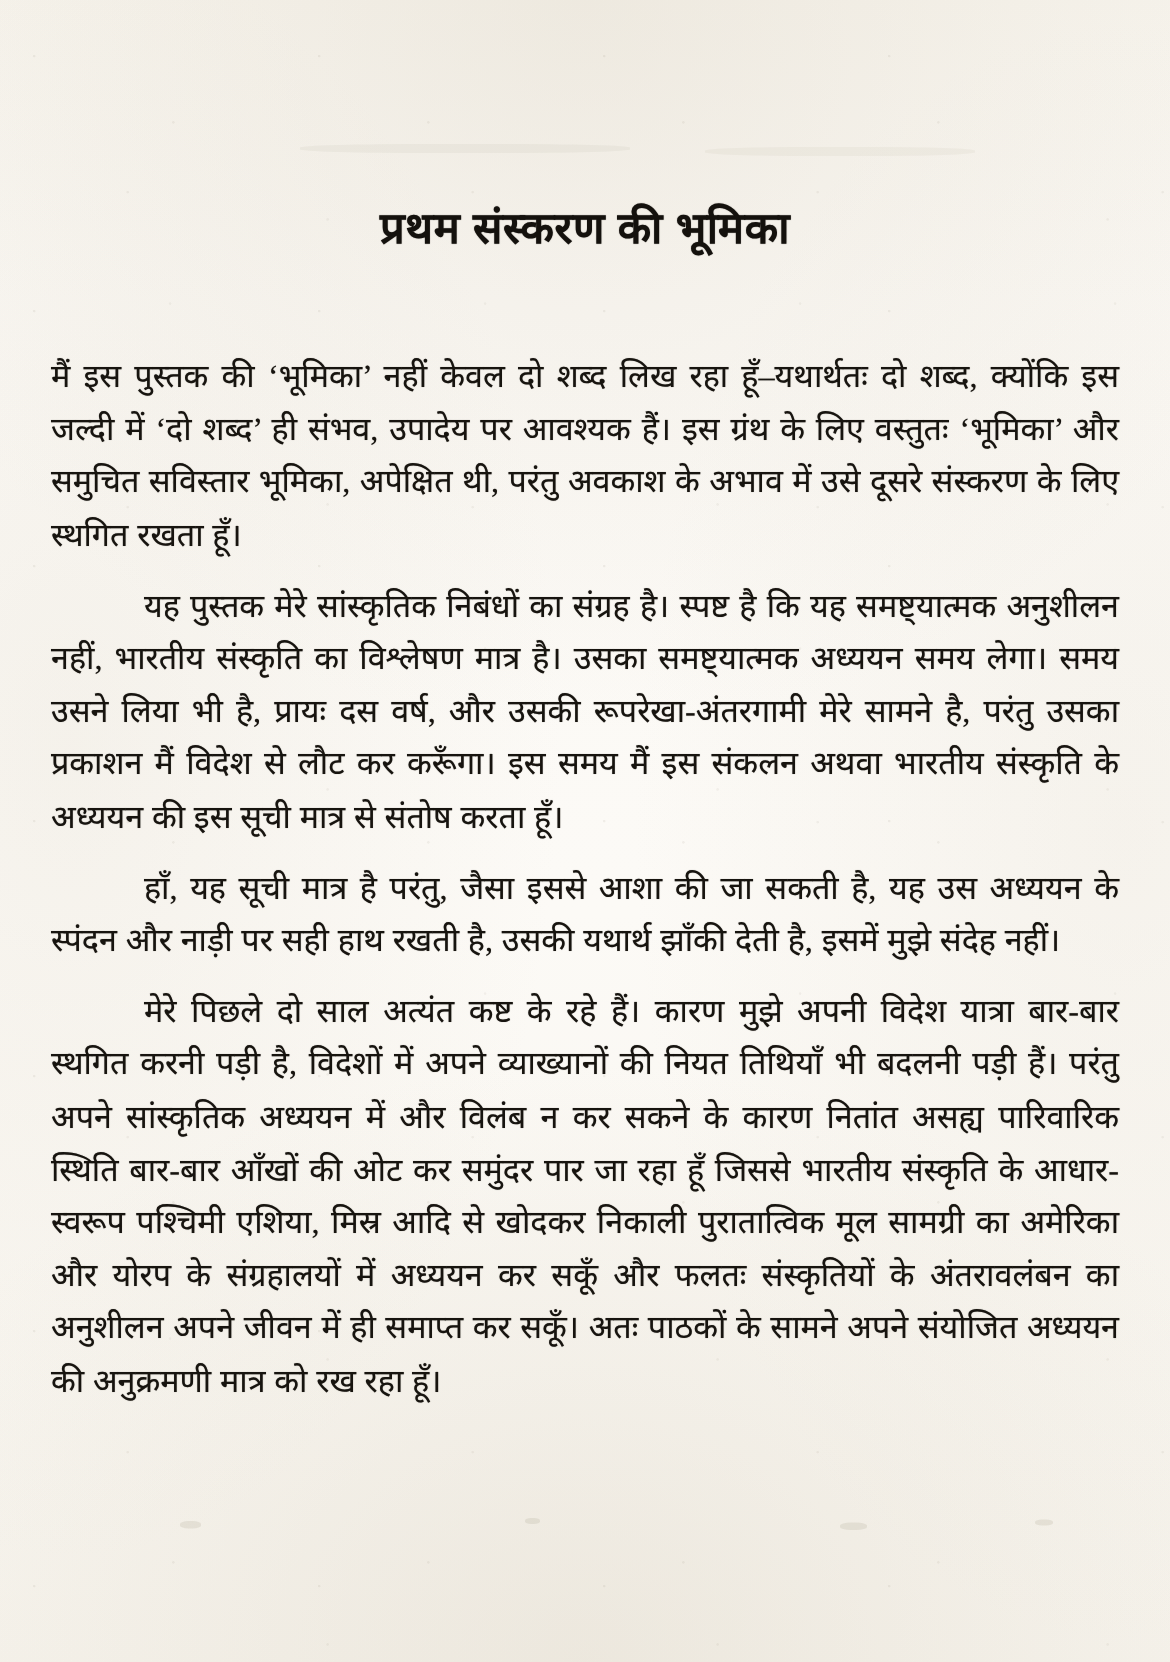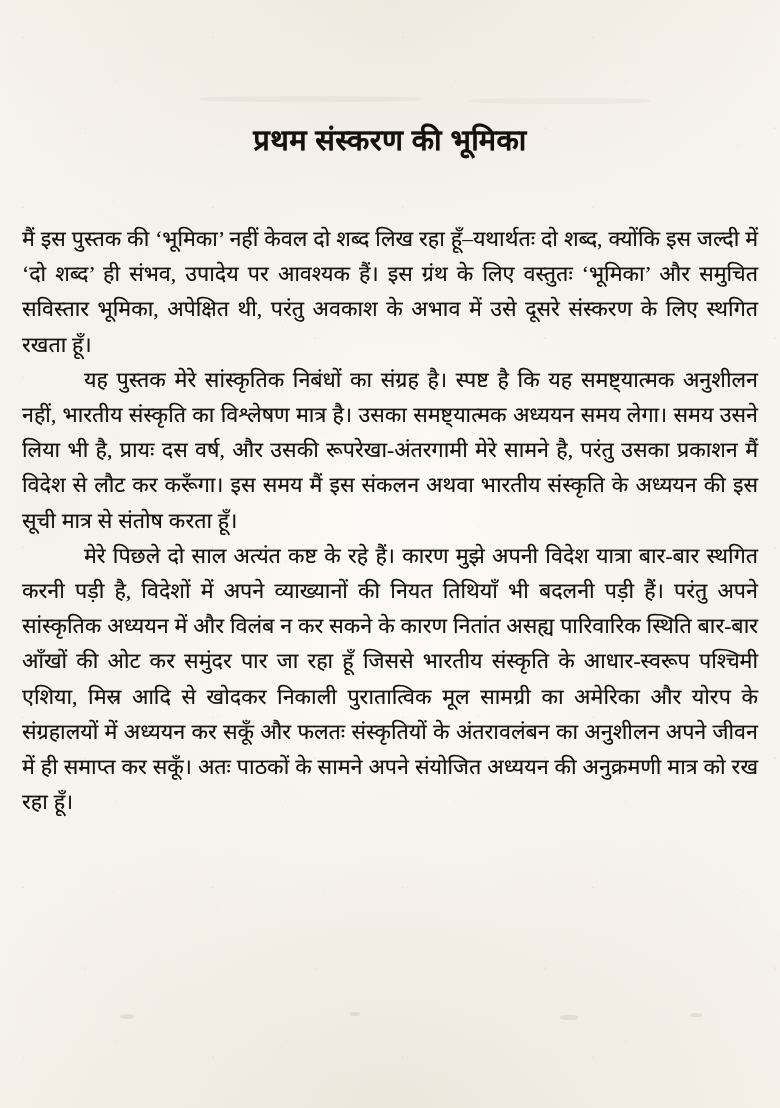--- a/index.html
+++ b/index.html
@@ -32,21 +32,21 @@
     position: absolute;
     left: 22px;
     top: 0;
     width: 736px;
     height: 1108px;
   }
 
   
   .doc-title {
     position: absolute;
-    top: 103px;
+    top: 116px;
     left: 0;
     width: 736px;
     text-align: center;
     font-family: "Liberation Sans", "DejaVu Sans", sans-serif;
     font-size: 29px;
     font-weight: 700;
     color: #14110d;
     letter-spacing: 0.4px;
     line-height: 1.2;
     text-shadow: 0 0 0.7px rgba(20,17,13,0.55);
@@ -63,21 +63,21 @@
     font-size: 21.5px;
     line-height: 35.2px;
     color: #17140f;
     text-align: justify;
     text-justify: inter-word;
     word-spacing: 0.5px;
     text-shadow: 0 0 0.55px rgba(23,20,15,0.5);
   }
 
   .para {
-    margin: 0;
+    margin: 12px;
     text-align: justify;
     text-align-last: left;
   }
   .para.indent {
     text-indent: 62px;
     font-family: Liberation Serif, serif;
   }
 
   
   .bleed {
@@ -117,20 +117,21 @@
   <span class="bleed b5"></span>
   <span class="bleed b6"></span>
 
   <div class="content">
 
     <h1 class="doc-title">प्रथम संस्करण की भूमिका</h1>
 
     <div class="body-text">
       <p class="para">मैं इस पुस्तक की ‘भूमिका’ नहीं केवल दो शब्द लिख रहा हूँ–यथार्थतः दो शब्द, क्योंकि इस जल्दी में ‘दो शब्द’ ही संभव, उपादेय पर आवश्यक हैं। इस ग्रंथ के लिए वस्तुतः ‘भूमिका’ और समुचित सविस्तार भूमिका, अपेक्षित थी, परंतु अवकाश के अभाव में उसे दूसरे संस्करण के लिए स्थगित रखता हूँ।</p>
       <p class="para indent">यह पुस्तक मेरे सांस्कृतिक निबंधों का संग्रह है। स्पष्ट है कि यह समष्ट्यात्मक अनुशीलन नहीं, भारतीय संस्कृति का विश्लेषण मात्र है। उसका समष्ट्यात्मक अध्ययन समय लेगा। समय उसने लिया भी है, प्रायः दस वर्ष, और उसकी रूपरेखा-अंतरगामी मेरे सामने है, परंतु उसका प्रकाशन मैं विदेश से लौट कर करूँगा। इस समय मैं इस संकलन अथवा भारतीय संस्कृति के अध्ययन की इस सूची मात्र से संतोष करता हूँ।</p>
+      <p class="para indent">हाँ, यह सूची मात्र है परंतु, जैसा इससे आशा की जा सकती है, यह उस अध्ययन के स्पंदन और नाड़ी पर सही हाथ रखती है, उसकी यथार्थ झाँकी देती है, इसमें मुझे संदेह नहीं।</p>
       <p class="para indent">मेरे पिछले दो साल अत्यंत कष्ट के रहे हैं। कारण मुझे अपनी विदेश यात्रा बार-बार स्थगित करनी पड़ी है, विदेशों में अपने व्याख्यानों की नियत तिथियाँ भी बदलनी पड़ी हैं। परंतु अपने सांस्कृतिक अध्ययन में और विलंब न कर सकने के कारण नितांत असह्य पारिवारिक स्थिति बार-बार आँखों की ओट कर समुंदर पार जा रहा हूँ जिससे भारतीय संस्कृति के आधार-स्वरूप पश्चिमी एशिया, मिस्र आदि से खोदकर निकाली पुरातात्विक मूल सामग्री का अमेरिका और योरप के संग्रहालयों में अध्ययन कर सकूँ और फलतः संस्कृतियों के अंतरावलंबन का अनुशीलन अपने जीवन में ही समाप्त कर सकूँ। अतः पाठकों के सामने अपने संयोजित अध्ययन की अनुक्रमणी मात्र को रख रहा हूँ।</p>
     </div>
 
   </div>
 
   <span class="bleed b1"></span>
   <span class="bleed b2"></span>
   <span class="bleed b3"></span>
   <span class="bleed b4"></span>
 </div>

